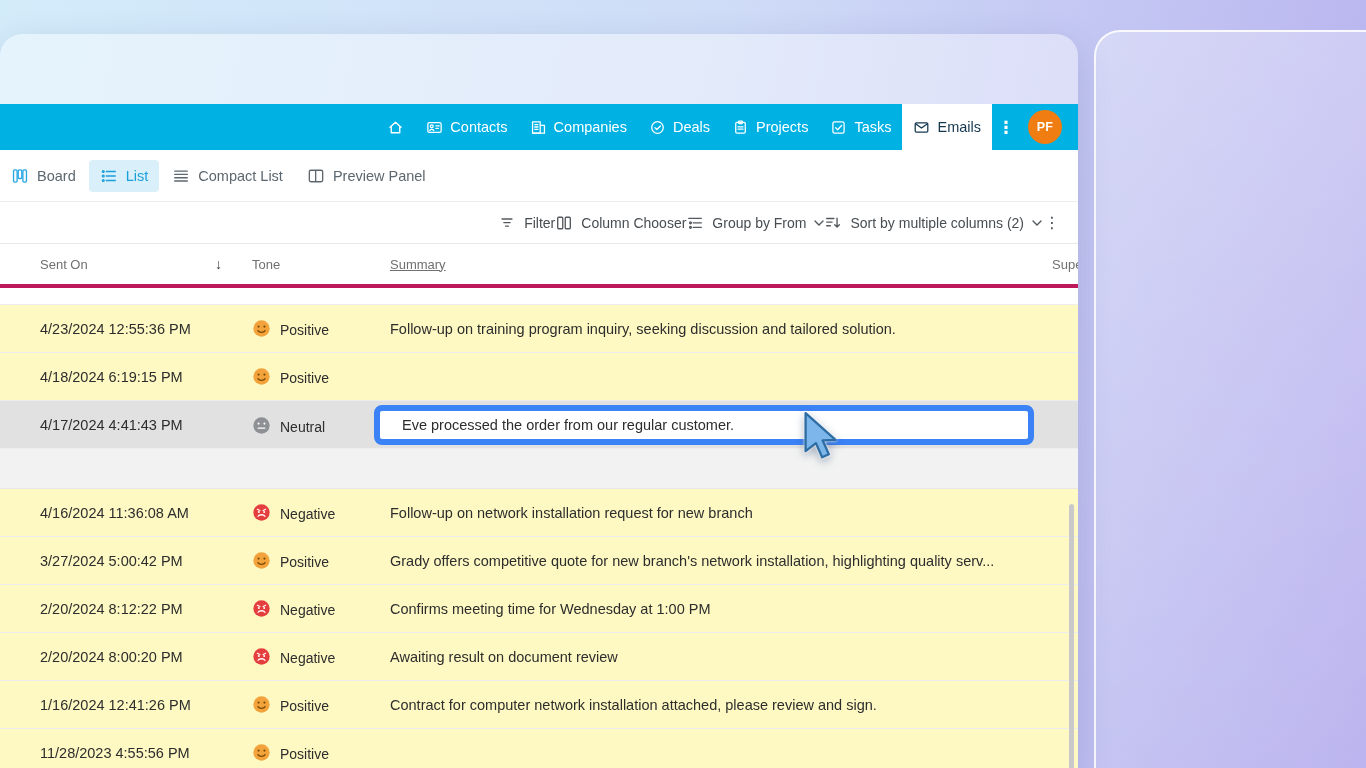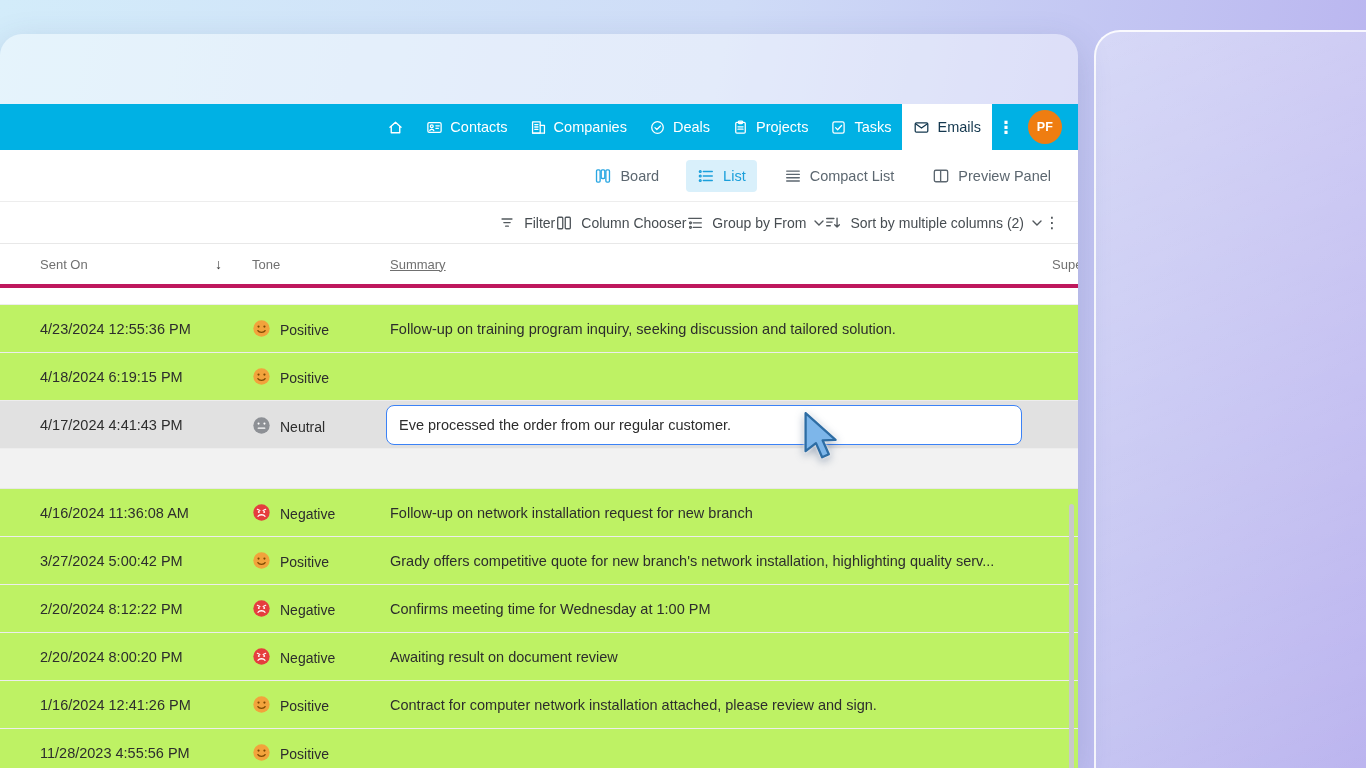--- a/index.html
+++ b/index.html
@@ -43,22 +43,22 @@
   .avatar{
     width:34px; height:34px; border-radius:50%; background:#ef7d11; color:#fff;
     font-size:12.5px; font-weight:700; display:flex; align-items:center; justify-content:center;
     margin:0 16px 0 8px; letter-spacing:.3px; cursor:pointer;
   }
 
   .content{ background:#fff; height:618px; }
 
   
   .view-bar{
-    height:52px; display:flex; align-items:center; justify-content:flex-end;
-    gap:16px; padding-right:16px; border-bottom:1px solid #ededed; background:#fff;
+    height:52px; display:flex; align-items:center; justify-content:flex-start;
+    gap:2px; padding-right:16px; border-bottom:1px solid #ededed; background:#fff;
   }
   .view-item{
     display:flex; align-items:center; gap:8px; padding:7px 11px;
     font-size:14.5px; color:#5c6770; border-radius:4px; cursor:pointer; white-space:nowrap;
   }
   .view-item.selected{ background:#d9f0fb; color:#1a9fdb; }
   .view-item svg *{ fill:none; }
 
   
   .toolbar{
@@ -72,30 +72,30 @@
 
   
   .thead,.row{ display:grid; grid-template-columns:252px 122px 660px 1fr; align-items:center; }
   .thead{ height:44px; font-size:13px; color:#707070; border-bottom:4px solid #be185d; background:#fff; }
   .th-sent{ display:flex; align-items:center; padding-left:40px; padding-right:30px; }
   .th-sent .arrow{ margin-left:auto; color:#3d3d3d; font-size:14px; }
   .th-summary{ padding-left:16px;text-decoration:underline; }
   .th-last{ padding-left:18px; white-space:nowrap; overflow:hidden; }
 
   .rows{ position:relative; overflow:hidden; }
-  .row{ height:48px; border-bottom:1px solid #ededed; background:#bef264; cursor:pointer; }
+  .row{ height:48px; border-bottom:1px solid #ededed; background:#fef9c3; cursor:pointer; }
   .row-stub{ height:17px; border-bottom:1px solid #ededed; background:#fff; }
   .row-spacer{ height:40px; background:#f2f2f2; border-bottom:1px solid #e7e7e7; }
   .cell-sent{ padding-left:40px; font-size:14.5px; color:#2d2d2d; white-space:nowrap; }
   .cell-tone{ display:flex; align-items:flex-end; gap:9px; font-size:14px; color:#2d2d2d; }
   .cell-summary{ padding-left:16px; font-size:14.5px; color:#2d2d2d; white-space:nowrap; overflow:hidden; }
   .row.selected{ background:#e1e1e1; }
   .row.selected .cell-summary{
-    height:40px; margin:4px 12px; border:1px solid #3b82f6; border-radius:8px;
-    background:#fff; display:flex; align-items:center; padding-left:12px;
+    height:40px; margin:4px 0; border:6px solid #3b82f6; border-radius:8px;
+    background:#fff; display:flex; align-items:center; padding-left:22px;
   }
 
   .face{ width:19px; height:19px; display:none; }
   .row[data-tone="positive"] .face.positive{ display:block; }
   .row[data-tone="neutral"]  .face.neutral{ display:block; }
   .row[data-tone="negative"] .face.negative{ display:block; }
   .face-wrap{ display:flex; align-items:center; }
 
   
   .scrollbar{

